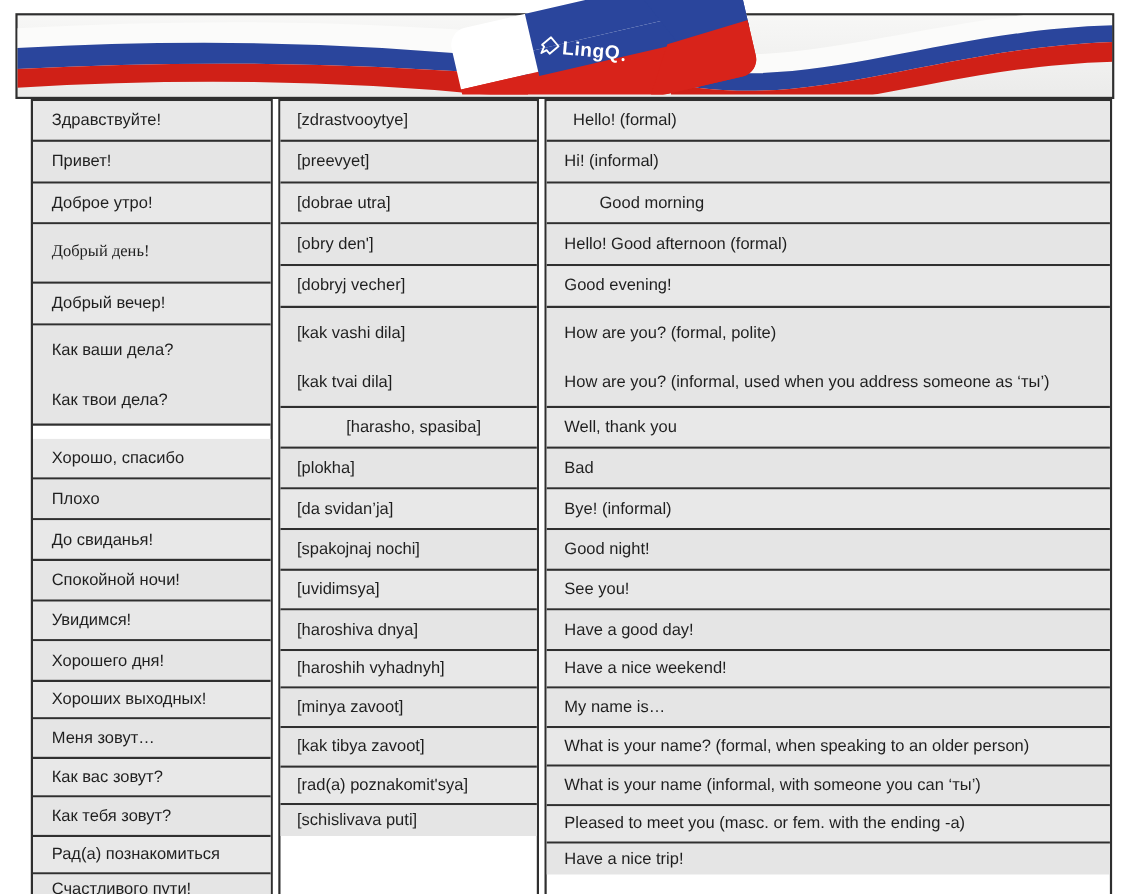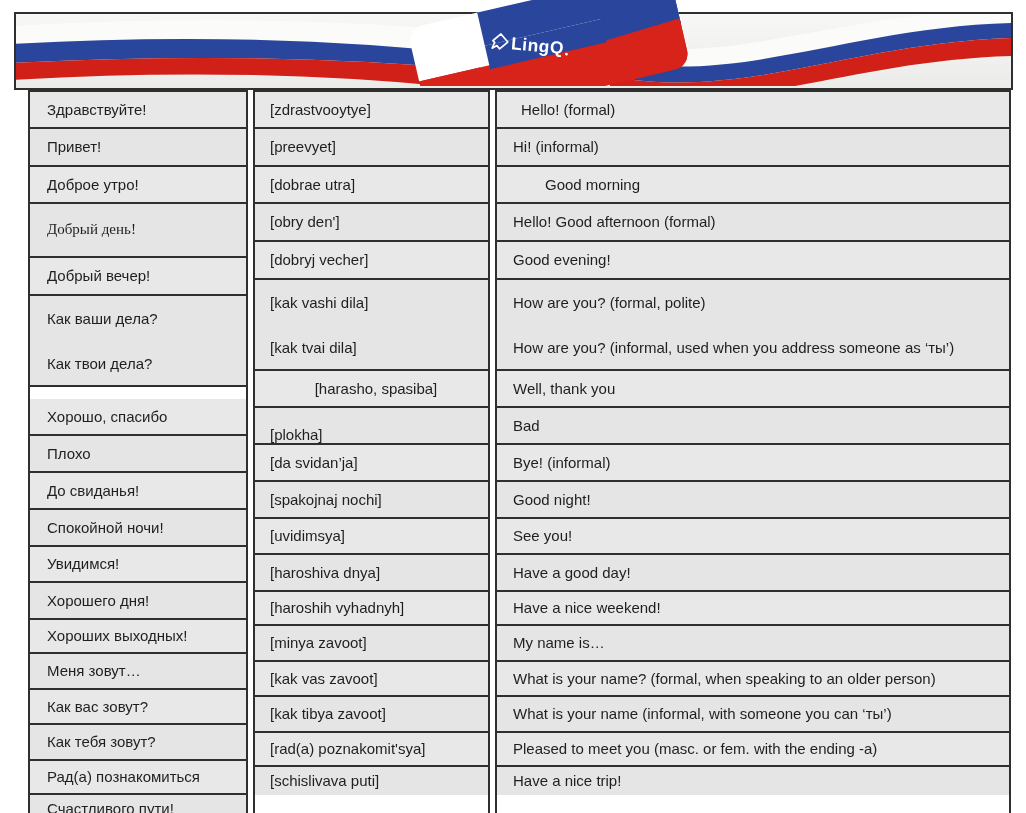--- a/index.html
+++ b/index.html
@@ -157,43 +157,40 @@
         <div class="cell shaded" style="height: 38px;">
           <div>[dobryj vecher]</div>
         </div>
         <div class="cell tall" style="height: 91px;">
           <div>[kak vashi dila]</div>
           <div>[kak tvai dila]</div>
         </div>
         <div class="cell shaded" style="height: 37px; justify-content: center;">
           <div>[harasho, spasiba]</div>
         </div>
-        <div class="cell" style="height: 37px; align-items: flex-end;">
+        <div class="cell" style="height: 37px;">
           <div>[plokha]</div>
         </div>
         <div class="cell shaded" style="height: 37px;">
           <div>[da svidan’ja]</div>
         </div>
         <div class="cell" style="height: 37px;">
           <div>[spakojnaj nochi]</div>
         </div>
         <div class="cell shaded" style="height: 36px;">
           <div>[uvidimsya]</div>
         </div>
         <div class="cell" style="height: 37px;">
           <div>[haroshiva dnya]</div>
         </div>
         <div class="cell shaded" style="height: 34px;">
           <div>[haroshih vyhadnyh]</div>
         </div>
         <div class="cell" style="height: 36px;">
           <div>[minya zavoot]</div>
-        </div>
-        <div class="cell shaded" style="height: 35px;">
-          <div>[kak vas zavoot]</div>
         </div>
         <div class="cell" style="height: 36px;">
           <div>[kak tibya zavoot]</div>
         </div>
         <div class="cell shaded" style="height: 34px;">
           <div>[rad(a) poznakomit'sya]</div>
         </div>
         <div class="cell" style="height: 28px;">
           <div>[schislivava puti]</div>
         </div>

